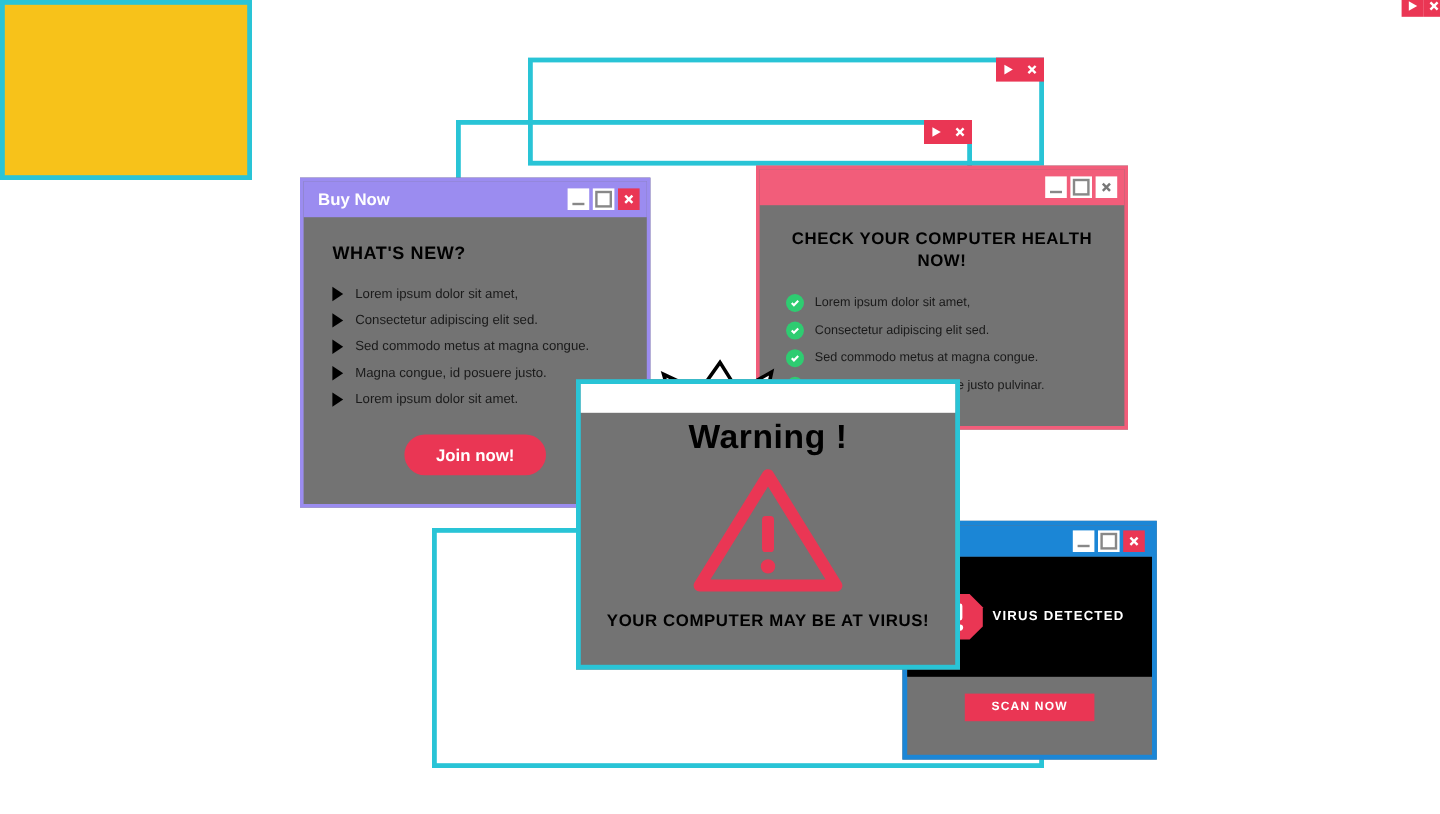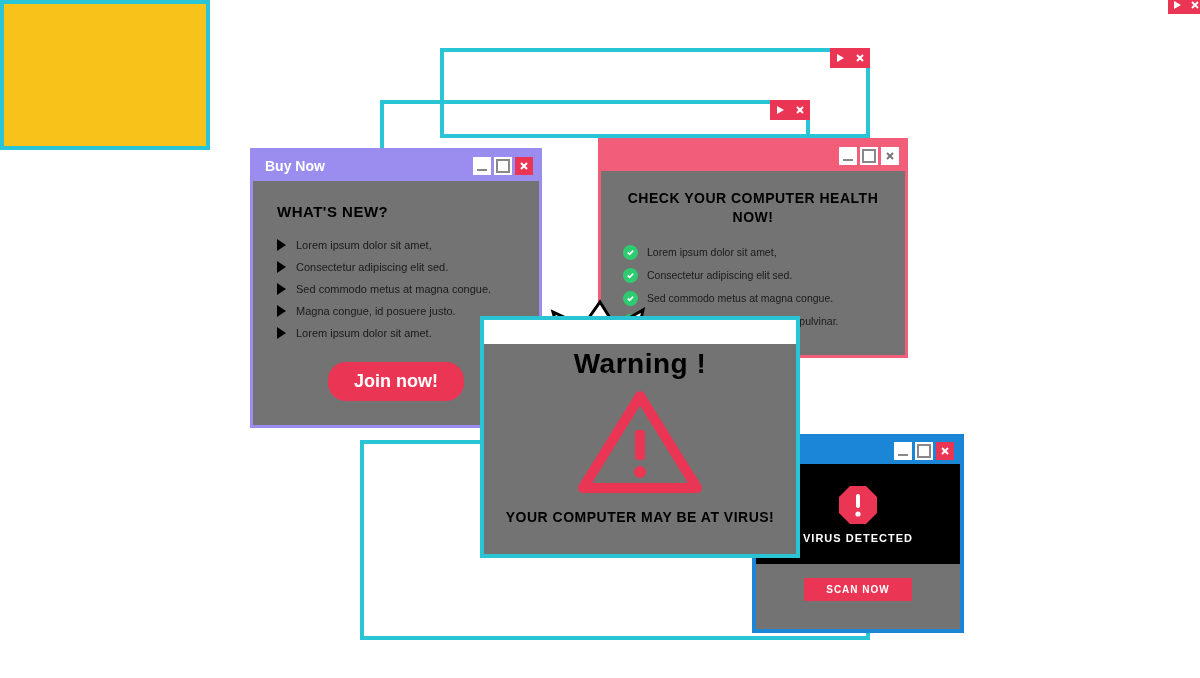--- a/index.html
+++ b/index.html
@@ -90,27 +90,27 @@
     width:0;height:0;
     border-left:9px solid #000;
     border-top:6px solid transparent;
     border-bottom:6px solid transparent;
   }
   #buy .cta {
     margin: 18px auto 0;
     display:block;
     background:#ea3654; color:#fff;
     border:none; border-radius:18px;
-    padding:9px 26px; font-size:18px; font-weight:600;
+    padding:9px 26px; font-size:14px; font-weight:600;
     cursor:pointer;
   }
 
   
   #health {
-    left: 598px; top: 138px;
+    left: 630px; top: 138px;
     width: 310px;
     border: 3px solid #f25d7a;
   }
   #health .titlebar { background:#f25d7a; }
   #health .titlebar .ctrlbox { background:#fff; }
   #health .titlebar .ctrlbox.close { background:#fff; }
   #health .titlebar .ctrlbox.close svg line { stroke:#777; }
   #health .body { padding: 18px 22px 22px; }
   #health h2 {
     text-align:center;
@@ -154,21 +154,21 @@
   #virus {
     left: 752px; top: 434px;
     width: 212px;
     border: 4px solid #1b86d6;
     z-index:4;
   }
   #virus .titlebar { background:#1b86d6; height:26px; }
   #virus .titlebar .ctrlbox { background:#fff; }
   #virus .black {
     background:#000; height:100px;
-    display:flex; flex-direction:column; align-items:center; justify-content:center; gap:6px;
+    display:flex; flex-direction:row; align-items:center; justify-content:center; gap:6px;
   }
   #virus .black .oct{ display:block; }
   #virus .black span{ color:#fff; font-size:11px; font-weight:900; letter-spacing:1px;}
   #virus .scan {
     display:block; margin:14px auto 28px;
     background:#ea3654; color:#fff; border:none;
     padding:6px 22px; font-size:10px; font-weight:800; letter-spacing:1px;
     cursor:pointer;
   }
 

